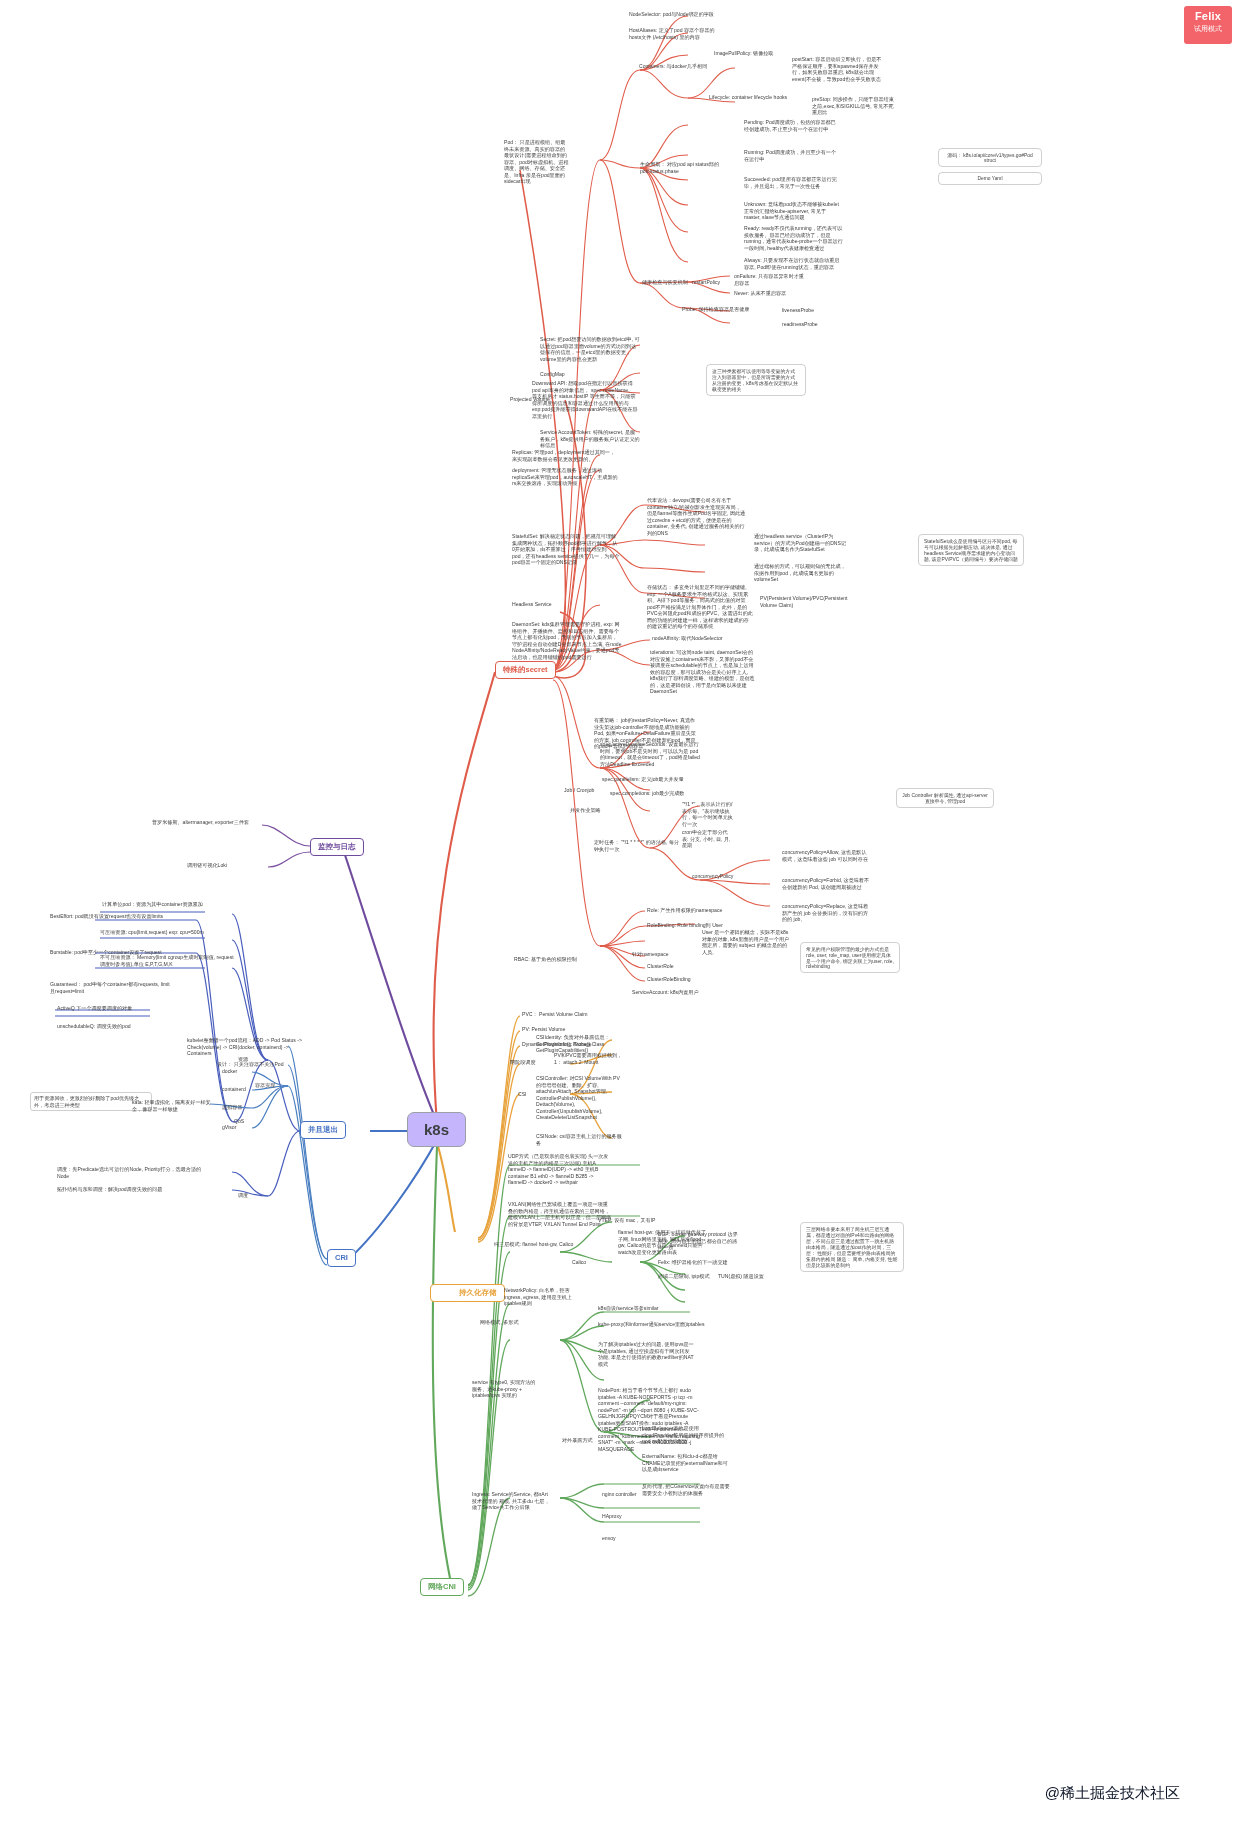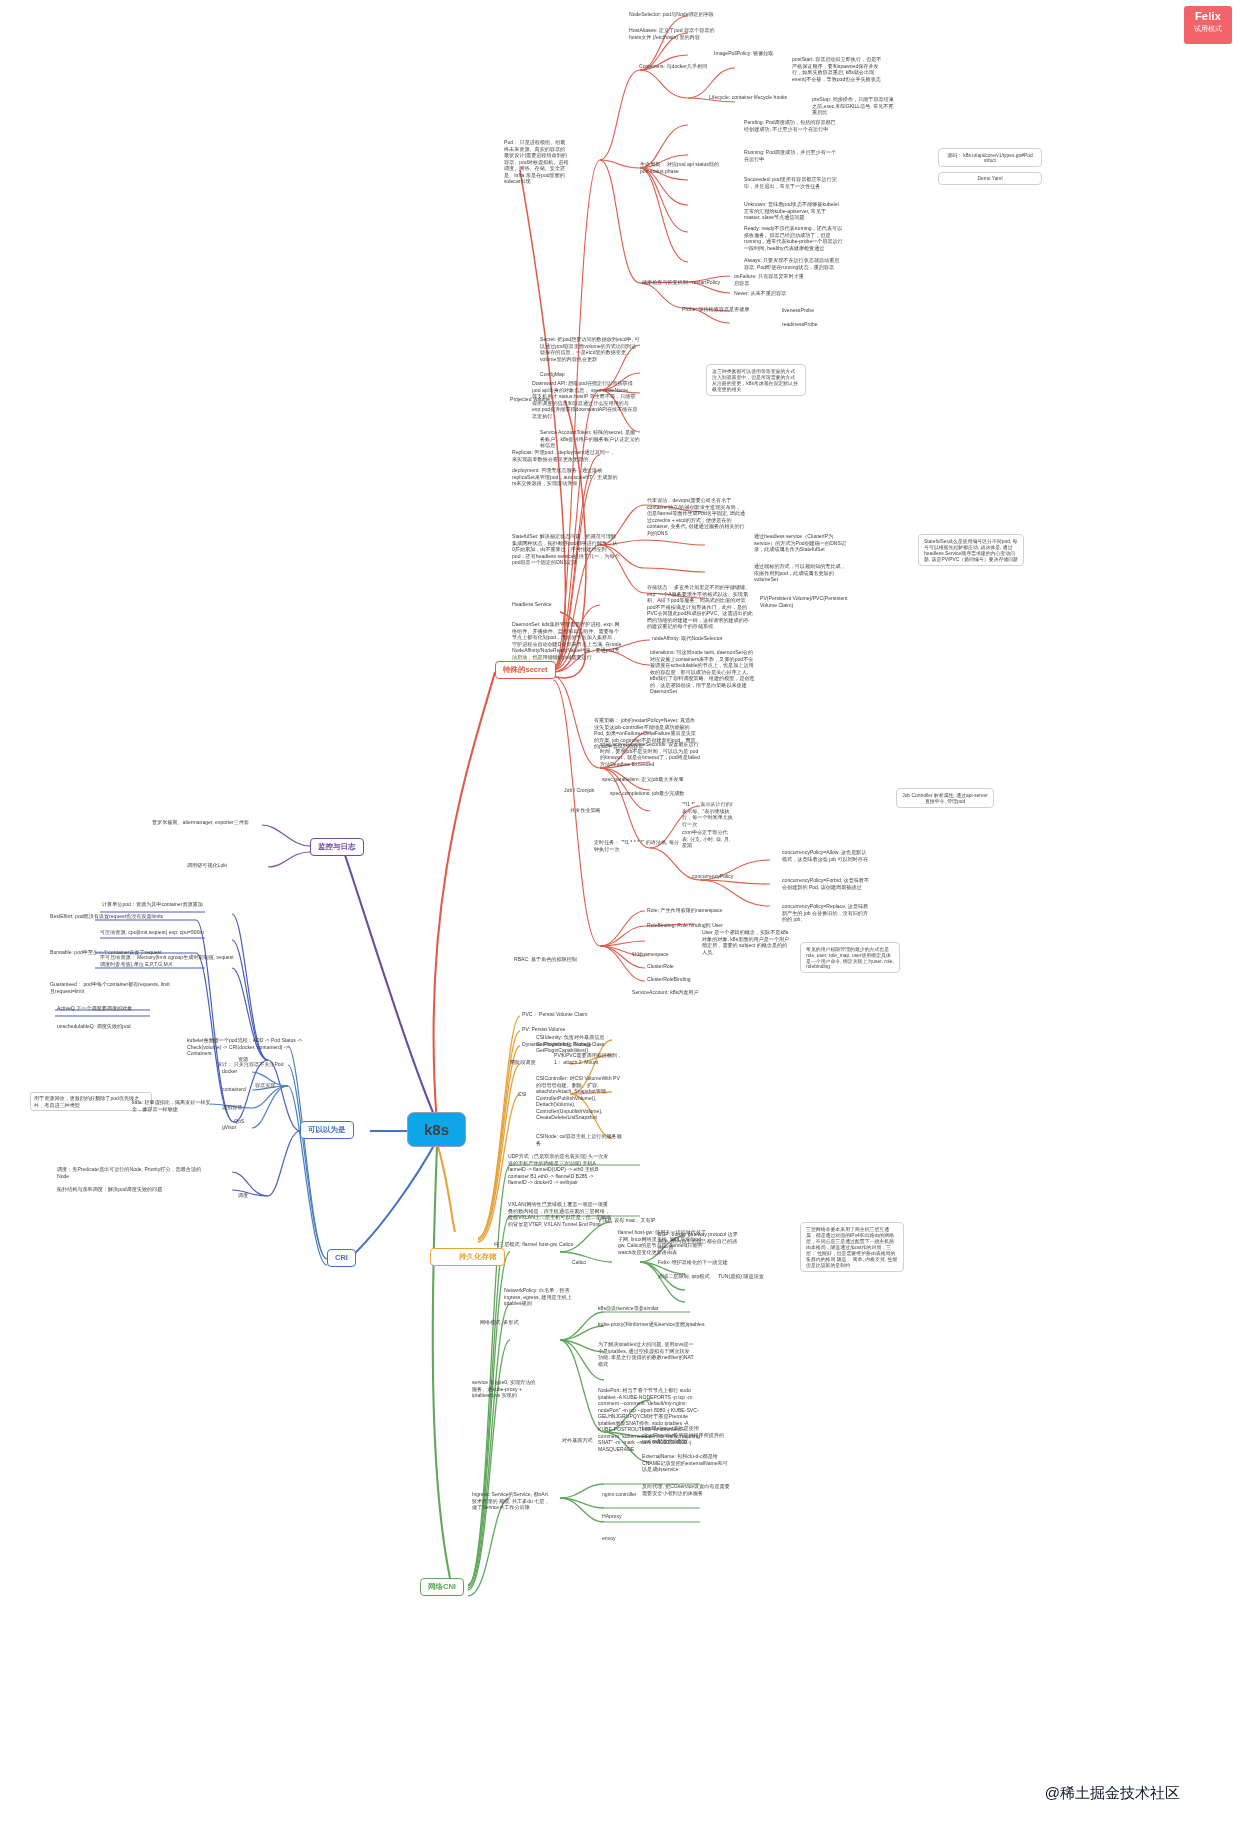--- a/index.html
+++ b/index.html
@@ -3,21 +3,21 @@
 <meta charset="utf-8">
 <style>
   html,body{margin:0;padding:0;background:#ffffff;}
   body{width:1240px;height:1843px;position:relative;overflow:hidden;
        font-family:"Liberation Sans","DejaVu Sans",sans-serif;color:#3b3b3b;}
   #canvas{position:absolute;left:0;top:0;width:1240px;height:1843px;}
   svg.wires{position:absolute;left:0;top:0;width:1240px;height:1843px;pointer-events:none;}
 
   
   .node{position:absolute;box-sizing:border-box;line-height:1.28;}
-  .root{border:1px solid #9aa0a6;border-radius:7px;background:#0ea5e9;
+  .root{border:1px solid #9aa0a6;border-radius:7px;background:#c4b5fd;
         padding:7px 16px;font-size:15px;font-weight:bold;color:#3c4043;}
   .main{border:1px solid currentColor;border-radius:4px;background:#fff;
         padding:3px 7px;font-size:7.5px;font-weight:bold;white-space:nowrap;}
   .leaf{font-size:5.1px;padding:1px 2px;background:transparent;color:#3b3b3b;}
   .leafbox{font-size:5.1px;padding:2px 3px;border:1px solid #cfcfcf;border-radius:3px;
            background:#fff;color:#3b3b3b;}
   .cal{color:#e05c4a;}  
   .cpu{color:#6f4b9e;}  
   .cbl{color:#4472c4;}  
   .cor{color:#e8a33d;}  
@@ -201,23 +201,23 @@
     <path d="M600 946 C 620 946, 625 968, 645 968"></path>
     <path d="M600 946 C 620 946, 625 981, 645 981"></path>
     <path d="M645 926 C 668 926, 672 924, 695 924"></path>
   </g>
 </svg>
 
 <div class="node root" style="left:407px;top:1112px;">k8s</div>
 
 <div class="node main cal" style="left:495px;top:661px;">特殊的secret</div>
 <div class="node main cpu" style="left:310px;top:838px;">监控与日志</div>
-<div class="node main cbl" style="left:300px;top:1121px;">可以以为是</div>
+<div class="node main cbl" style="left:300px;top:1121px;">并且退出</div>
 <div class="node main cbl" style="left:327px;top:1249px;">CRI</div>
-<div class="node main cor" style="left:430px;top:1248px;padding-left:28px;">持久化存储</div>
+<div class="node main cor" style="left:430px;top:1284px;padding-left:28px;">持久化存储</div>
 <div class="node main cgr" style="left:420px;top:1578px;">网络CNI</div>
 
 <div class="node leaf" style="left:150px;top:818px;width:115px;">普罗米修斯、altermanager, exporter三件套</div>
 <div class="node leaf" style="left:185px;top:861px;width:85px;">调用链可视化Loki</div>
 
 <div class="node leaf" style="left:236px;top:1055px;">资源</div>
 <div class="node leaf" style="left:232px;top:1117px;">QoS</div>
 <div class="node leaf" style="left:236px;top:1191px;">调度</div>
 
 <div class="node leaf" style="left:100px;top:900px;width:130px;">计算单位pod：资源为其中container资源累加</div>

